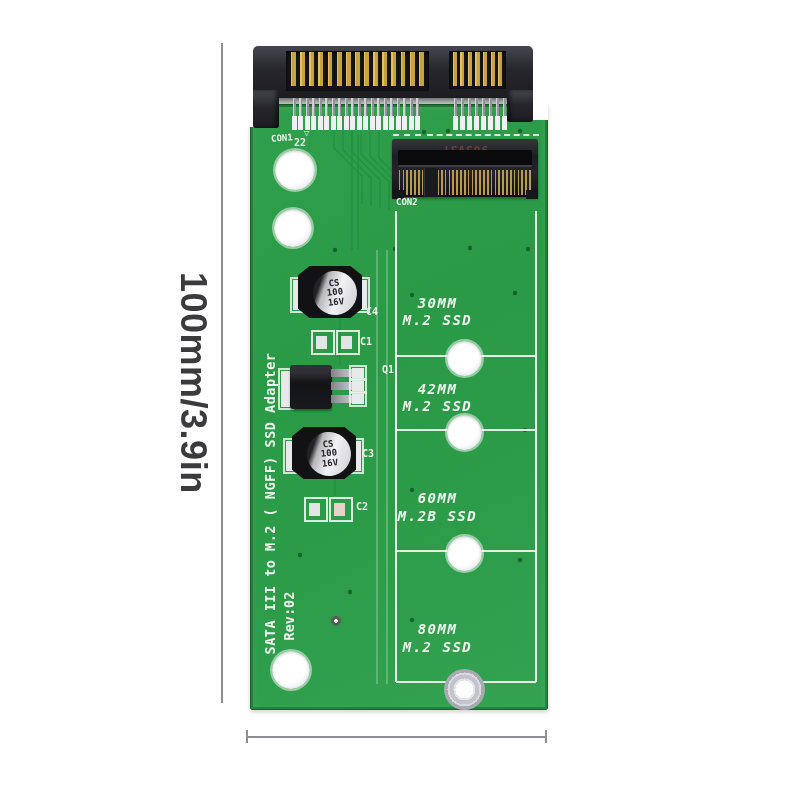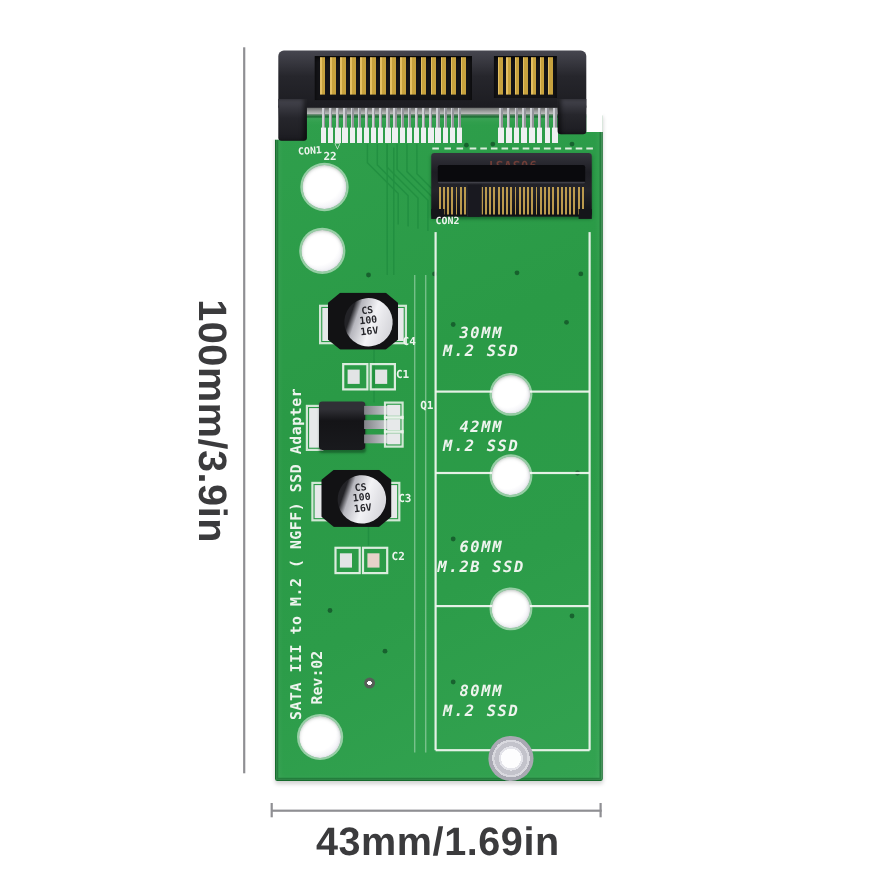--- a/index.html
+++ b/index.html
@@ -46,21 +46,20 @@
 </head>
 <body>
 <div id="stage">
 
 <div class="abs dim-line" style="left:221px;top:43px;width:2px;height:660px;"></div>
 <div class="abs dim-text" style="left:87px;top:356px;width:212px;height:44px;line-height:44px;text-align:center;transform:rotate(90deg);">100mm/3.9in</div>
 
 <div class="abs dim-line" style="left:247px;top:736px;width:300px;height:2px;"></div>
 <div class="abs dim-line" style="left:246px;top:730px;width:2px;height:13px;"></div>
 <div class="abs dim-line" style="left:545px;top:730px;width:2px;height:13px;"></div>
-<div class="abs dim-text" style="left:248px;top:744px;width:300px;text-align:center;">43mm/1.69in</div>
 
 <div id="board" class="abs"></div>
 <div class="abs notch" style="left:246px;top:100px;width:8px;height:27px;"></div>
 <div class="abs notch" style="left:533px;top:100px;width:15px;height:20px;"></div>
 
 <svg class="traces" width="296" height="604" viewBox="0 0 296 604">
   <g stroke="#bfe3c9" stroke-width="1.3" opacity=".5" fill="none">
     <path d="M127,146 V580"></path>
         <path d="M137,146 V580"></path>
   </g>

